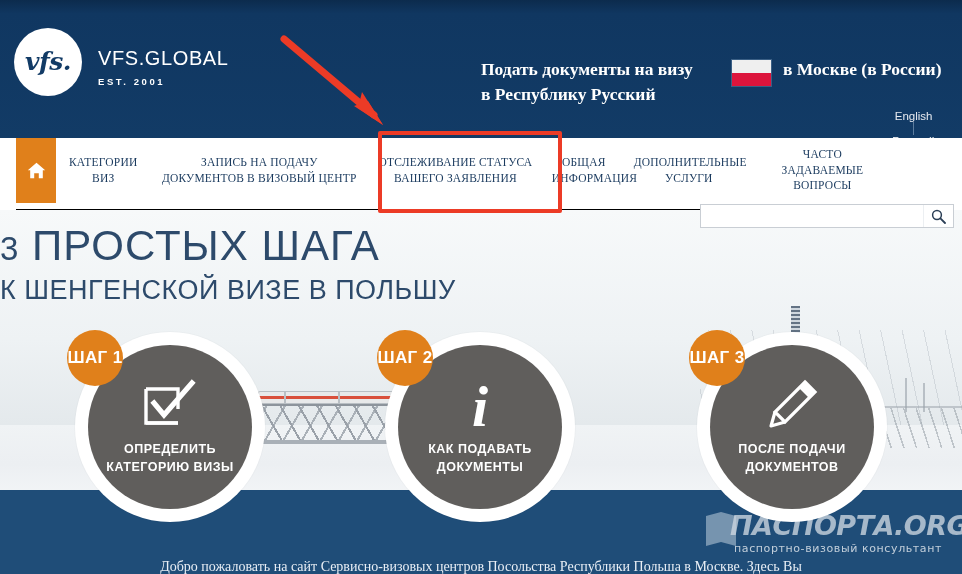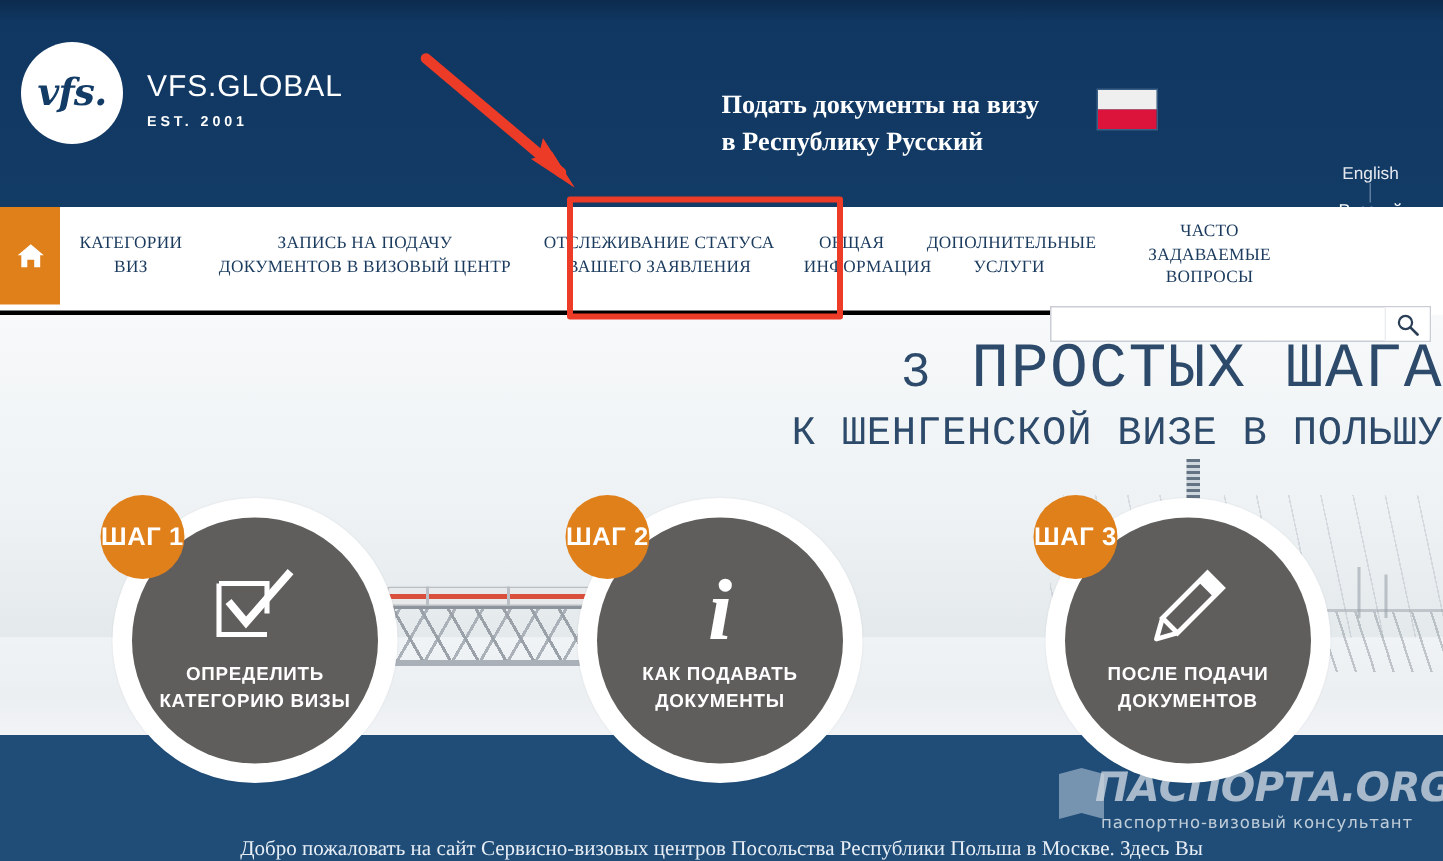--- a/index.html
+++ b/index.html
@@ -67,23 +67,23 @@
   }
   .langs a {
     color: #e6eaf0; text-decoration: none; padding: 0 11px;
     font-weight: 400;
   }
   .langs a.active { color: #ffffff; }
   .langs .sep { color: #5d7d9e; width: 1px; height: 13px; background: #5d7d9e; }
 
   
   .nav {
-    position: absolute; left: 0; top: 138px; width: 876px; height: 72px;
+    position: absolute; left: 16px; top: 138px; width: 876px; height: 72px;
     background: #ffffff;
-    border-bottom: 3px solid #000000;
+    border-bottom: 1px solid #000000;
   }
   .nav-home {
     position: absolute; left: 0; top: 0; width: 40px; height: 65px;
     background: #e0801b;
     display: flex; align-items: center; justify-content: center;
   }
   .nav-items {
     position: absolute; left: 40px; top: 0; right: 0; height: 65px;
     display: flex; align-items: center;
   }
@@ -192,22 +192,22 @@
   }
   .welcome {
     position: absolute; left: 0; top: 348px; width: 962px;
     text-align: center;
     font-family: "Liberation Serif", serif;
     font-size: 14px; color: #e8eef5; line-height: 1.3;
     white-space: nowrap; overflow: hidden;
   }
 
   .hero-title {
-    position: absolute; left: 0; top: 14px; width: 962px; text-align: right;
-    font-family: Liberation Mono, monospace; color: #2d4a6b;
+    position: absolute; left: 0; top: 14px; width: 962px; text-align: left;
+    font-family: Liberation Sans, sans-serif; color: #2d4a6b;
   }
   .ht-1 { font-size: 42px; letter-spacing: 1px; line-height: 1.05; font-weight: 400; }
   .ht-1 .small3 { font-size: 33px; }
   .ht-2 { font-size: 27px; letter-spacing: 0.5px; margin-top: 7px; font-weight: 400; }
 
   
   .steps {
     position: absolute; left: 0; top: 122px; width: 962px; height: 220px;
   }
   .step {
@@ -286,20 +286,21 @@
   <div class="hdr-title">
     <div>Подать документы на визу</div>
     <div>в Республику Русский</div>
   </div>
 
   <div class="flag">
     <div class="fl-top"></div>
     <div class="fl-bot"></div>
   </div>
 
+  <div class="hdr-city">в Москве (в России)</div>
 
   <div class="langs">
     <a href="#">English</a>
     <span class="sep"></span>
     <a href="#" class="active">Русский</a>
     <span class="sep"></span>
     <a href="#">Polski</a>
   </div>
 </div>
 

